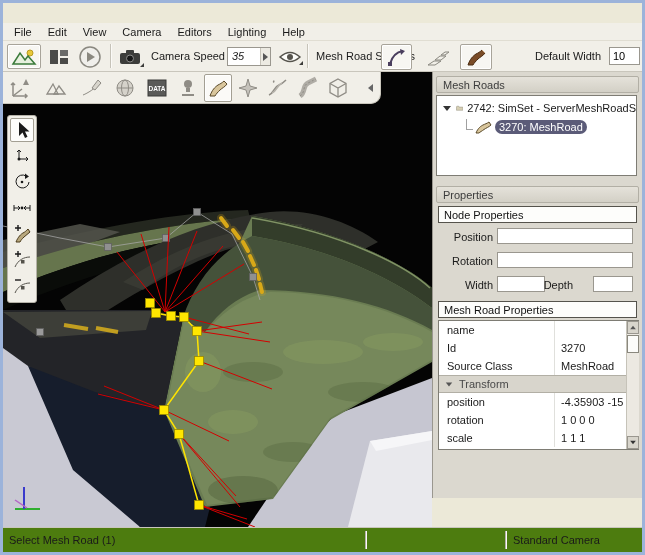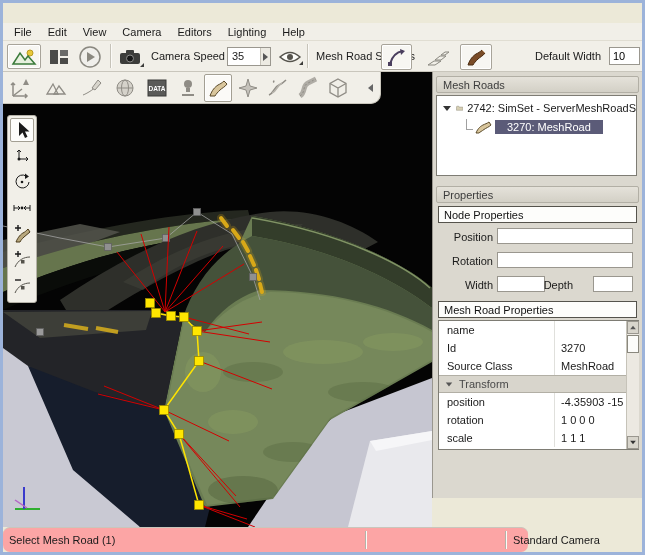--- a/index.html
+++ b/index.html
@@ -31,21 +31,21 @@
   .toolbar1{position:absolute;left:0;top:38px;width:639px;height:31px;background:#f1efe8;
     border-bottom:1px solid #c9c6bc;}
   .tblabel{position:absolute;white-space:nowrap;color:#1a1a1a;}
   .tbtn{position:absolute;border:1px solid #a8a49a;border-radius:2px;background:#f7f6f2;
     box-shadow:inset 0 0 0 1px #fff;display:flex;align-items:center;justify-content:center;}
   .tflat{position:absolute;display:flex;align-items:center;justify-content:center;}
   .sep{position:absolute;width:2px;height:24px;border-left:1px solid #c6c3b9;border-right:1px solid #fbfaf7;}
   .corner{position:absolute;right:1px;bottom:1px;width:0;height:0;
     border-left:4px solid transparent;border-bottom:4px solid #3c3c3a;}
   .combo{position:absolute;width:44px;height:19px;background:#fff;border:1px solid #9a978f;display:flex;}
-  .combo-val{flex:1;padding:2px 16px 0 4px;}
+  .combo-val{flex:1;padding:2px 16px 0 4px;font-style:italic;}
   .combo-btn{width:13px;border-left:1px solid #c6c3b9;background:#eceae2;display:flex;align-items:center;justify-content:center;}
   .tri-right{width:0;height:0;border-top:4px solid transparent;border-bottom:4px solid transparent;border-left:5px solid #555;}
   .tri-down{width:0;height:0;border-left:4px solid transparent;border-right:4px solid transparent;border-top:5px solid #333;display:inline-block;}
   .tri-up{width:0;height:0;border-left:4px solid transparent;border-right:4px solid transparent;border-bottom:5px solid #555;display:inline-block;}
   .tri-left{width:0;height:0;border-top:4px solid transparent;border-bottom:4px solid transparent;border-right:5px solid #666;}
   .tinput{position:absolute;background:#fff;border:1px solid #9a978f;height:18px;
     font-family:"Liberation Sans",sans-serif;font-size:11px;padding:0 3px;}
   
   .viewport{position:absolute;left:0;top:69px;width:429px;height:455px;background:#040404;}
   
@@ -62,40 +62,40 @@
   .pt-active{border:1px solid #a39f93;background:#fdfdfb;border-radius:2px;}
   
   .rightpanel{position:absolute;left:429px;top:69px;width:210px;height:426px;background:#dbd8cf;
     border-left:1px solid #9a978f;}
   .phead{position:absolute;height:17px;background:linear-gradient(180deg,#e5e2da,#d3d0c6);
     border:1px solid #b2afa5;border-radius:2px;padding:2px 0 0 6px;color:#3c3c3c;}
   .whead{position:absolute;height:17px;background:#fdfdfb;border:1px solid #55534c;
     padding:2px 0 0 5px;color:#111;}
   .treebox{position:absolute;background:#fff;border:1px solid #7e7c74;overflow:hidden;white-space:nowrap;}
   .trow{position:absolute;height:18px;display:flex;align-items:center;}
-  .tsel{background:#5b5b78;color:#fff;padding:1px 12px;}
+  .tsel{background:#5b5b78;color:#fff;padding:1px 4px;border-radius:7px;}
   .connector{width:7px;height:11px;border-left:1px solid #a0a0a0;border-bottom:1px solid #a0a0a0;}
   .pp-label{position:absolute;width:52px;text-align:right;color:#1a1a1a;}
   .pin{position:absolute;background:#fff;border:1px solid #9a978f;height:16px;
     font-family:"Liberation Sans",sans-serif;font-size:11px;padding:0 2px;}
   .mrp-table{position:absolute;background:#fff;border:1px solid #7e7c74;}
   .mrp-row{position:absolute;left:0;height:18px;width:187px;display:flex;align-items:center;}
   .mrp-lab{padding-left:8px;width:110px;overflow:hidden;white-space:nowrap;}
   .mrp-val{margin-left:12px;width:64px;overflow:hidden;white-space:nowrap;}
   .mrp-group{background:#d8d5cc;border-top:1px solid #b2afa5;border-bottom:1px solid #b2afa5;color:#4a4a4a;}
   .mrp-group .tri-down{transform:scale(.8);margin:0 6px 0 6px;border-top-color:#555;}
   .coldiv{position:absolute;left:115px;top:0;width:1px;height:126px;background:#e0e0dc;}
   .sbar{position:absolute;left:187px;top:0;width:13px;height:128px;background:#ece9e2;border-left:1px solid #c6c3b9;}
   .sbtn{position:absolute;left:0;width:12px;height:13px;background:#d8d5cc;border:1px solid #9a978f;
     display:flex;align-items:center;justify-content:center;}
   .sbtn .tri-down,.sbtn .tri-up{transform:scale(.7);}
   .sthumb{position:absolute;left:0;top:14px;width:12px;height:18px;background:#fcfcfa;border:1px solid #8a887e;}
   
-  .statusbar{position:absolute;left:0;top:524px;width:525px;height:25px;background:#fca5a5;
-    border-top:1px solid #c9c6bc;border-radius:7px;}
+  .statusbar{position:absolute;left:0;top:524px;width:639px;height:25px;background:#4d7c0f;
+    border-top:1px solid #c9c6bc;}
   .statusbar .stext{position:absolute;top:6px;white-space:nowrap;}
   .sdiv{position:absolute;top:3px;width:2px;height:18px;border-left:1px solid #b5b2a8;border-right:1px solid #fbfaf7;}
 </style>
 </head>
 <body>
 
 <div class="win">
 
 
   <div class="menubar">

